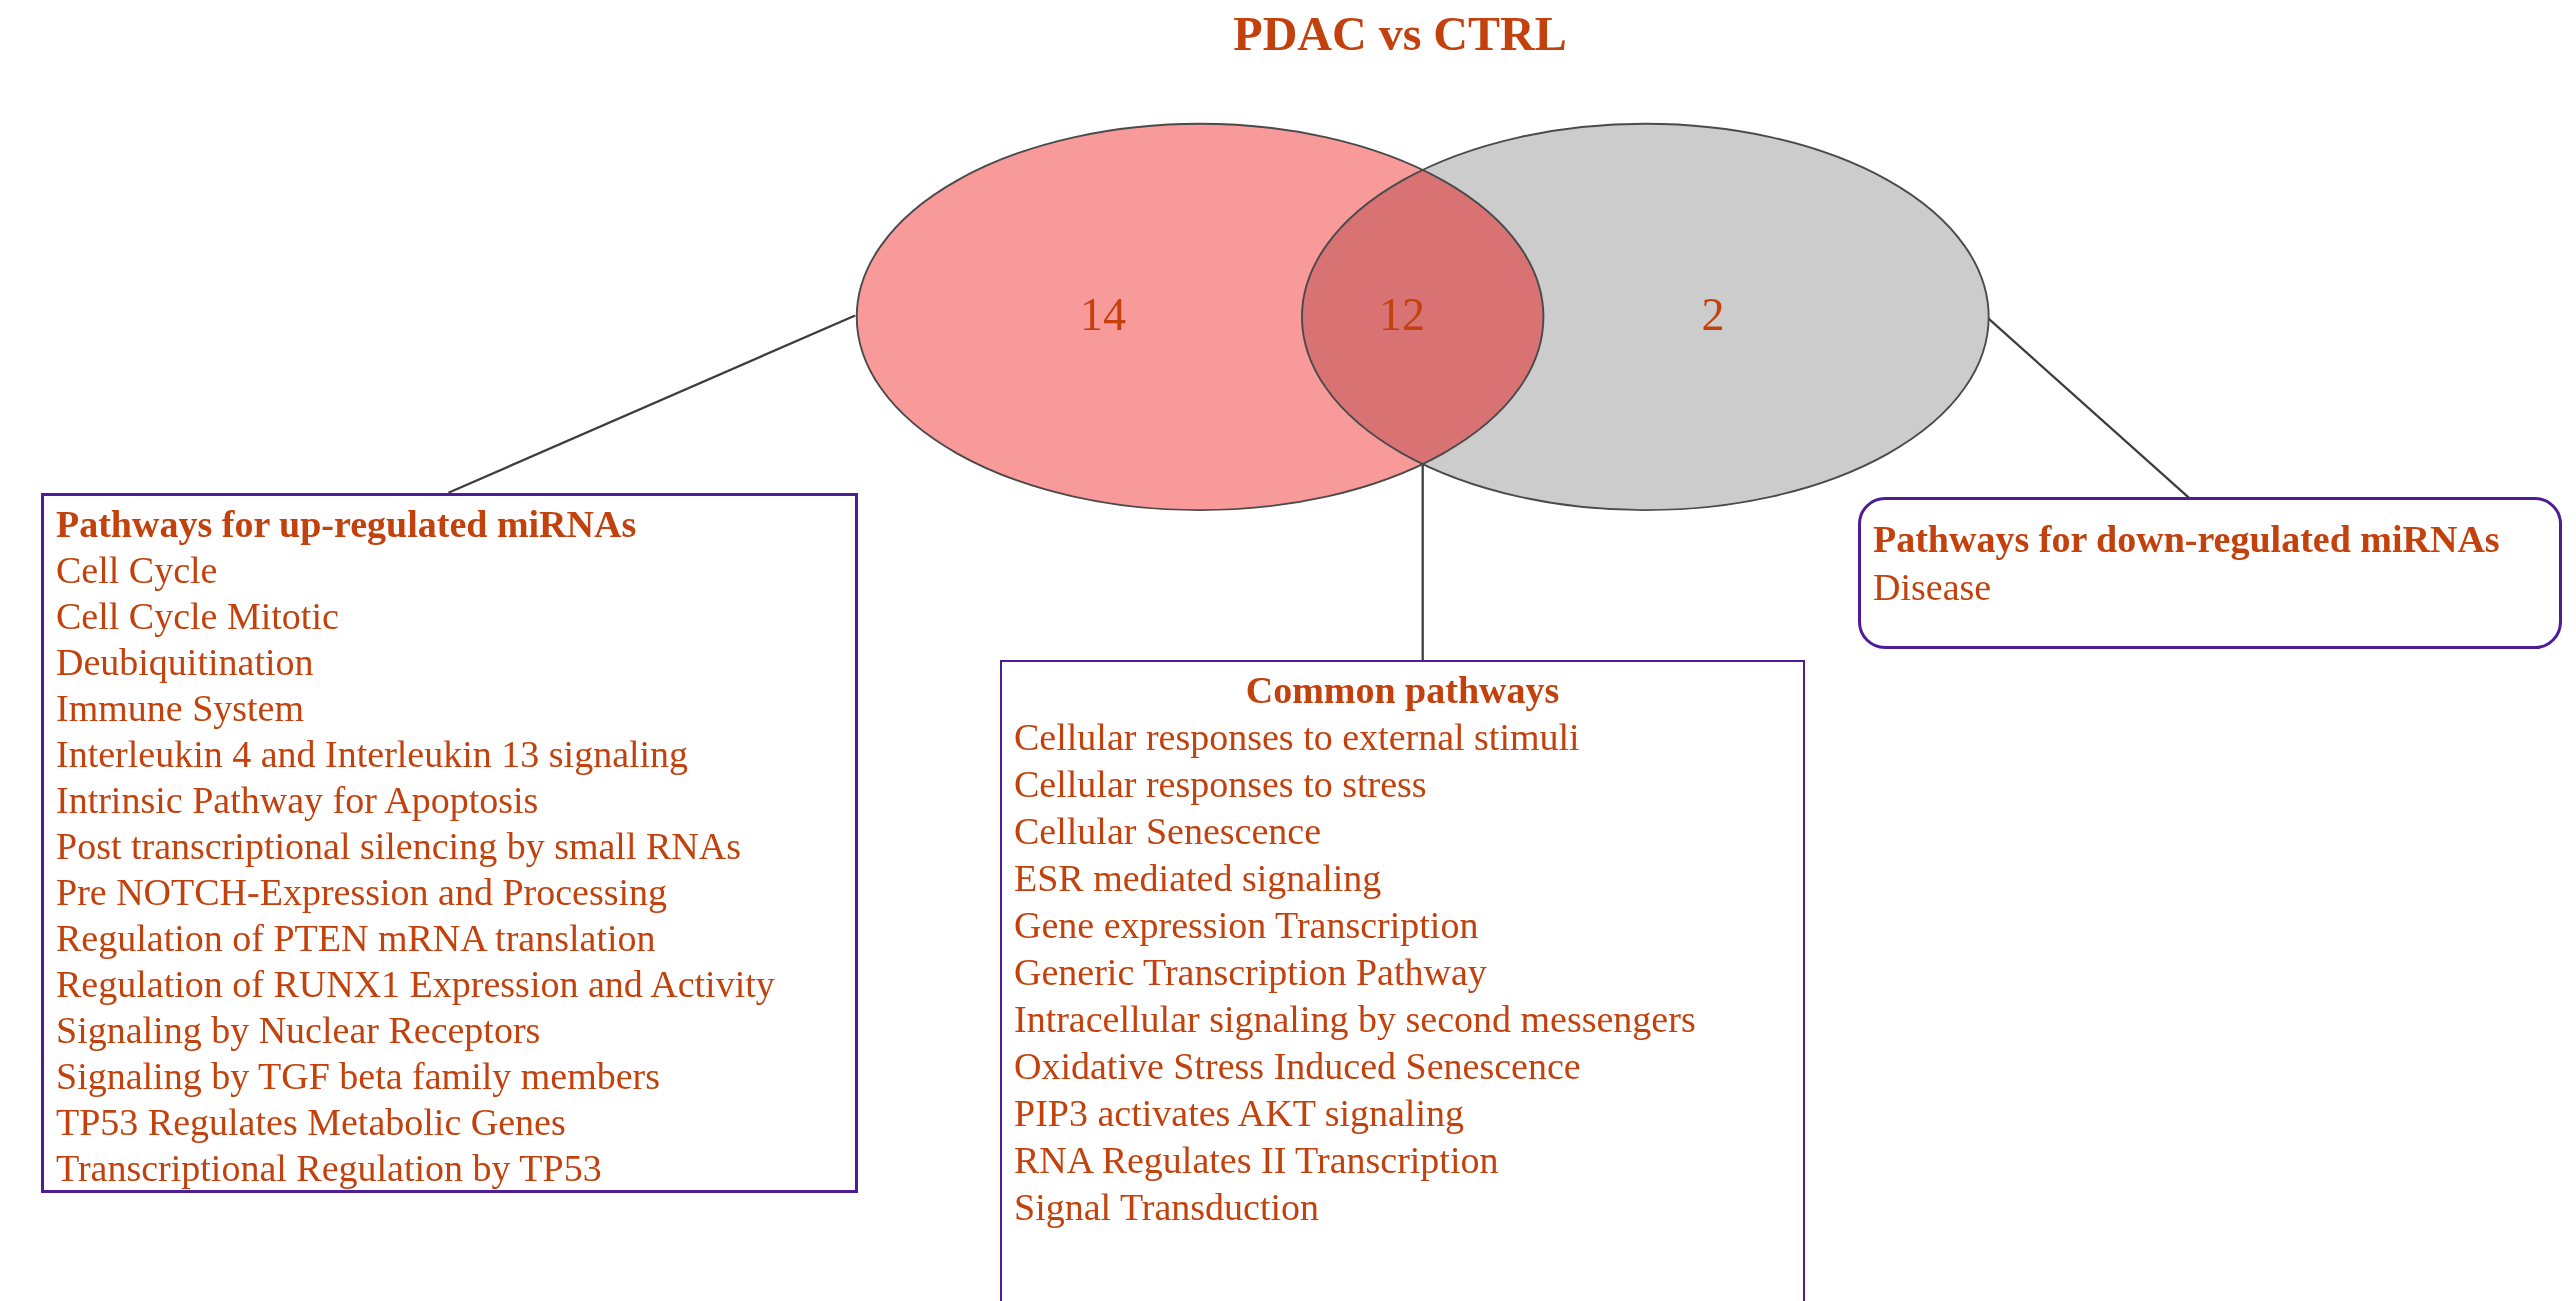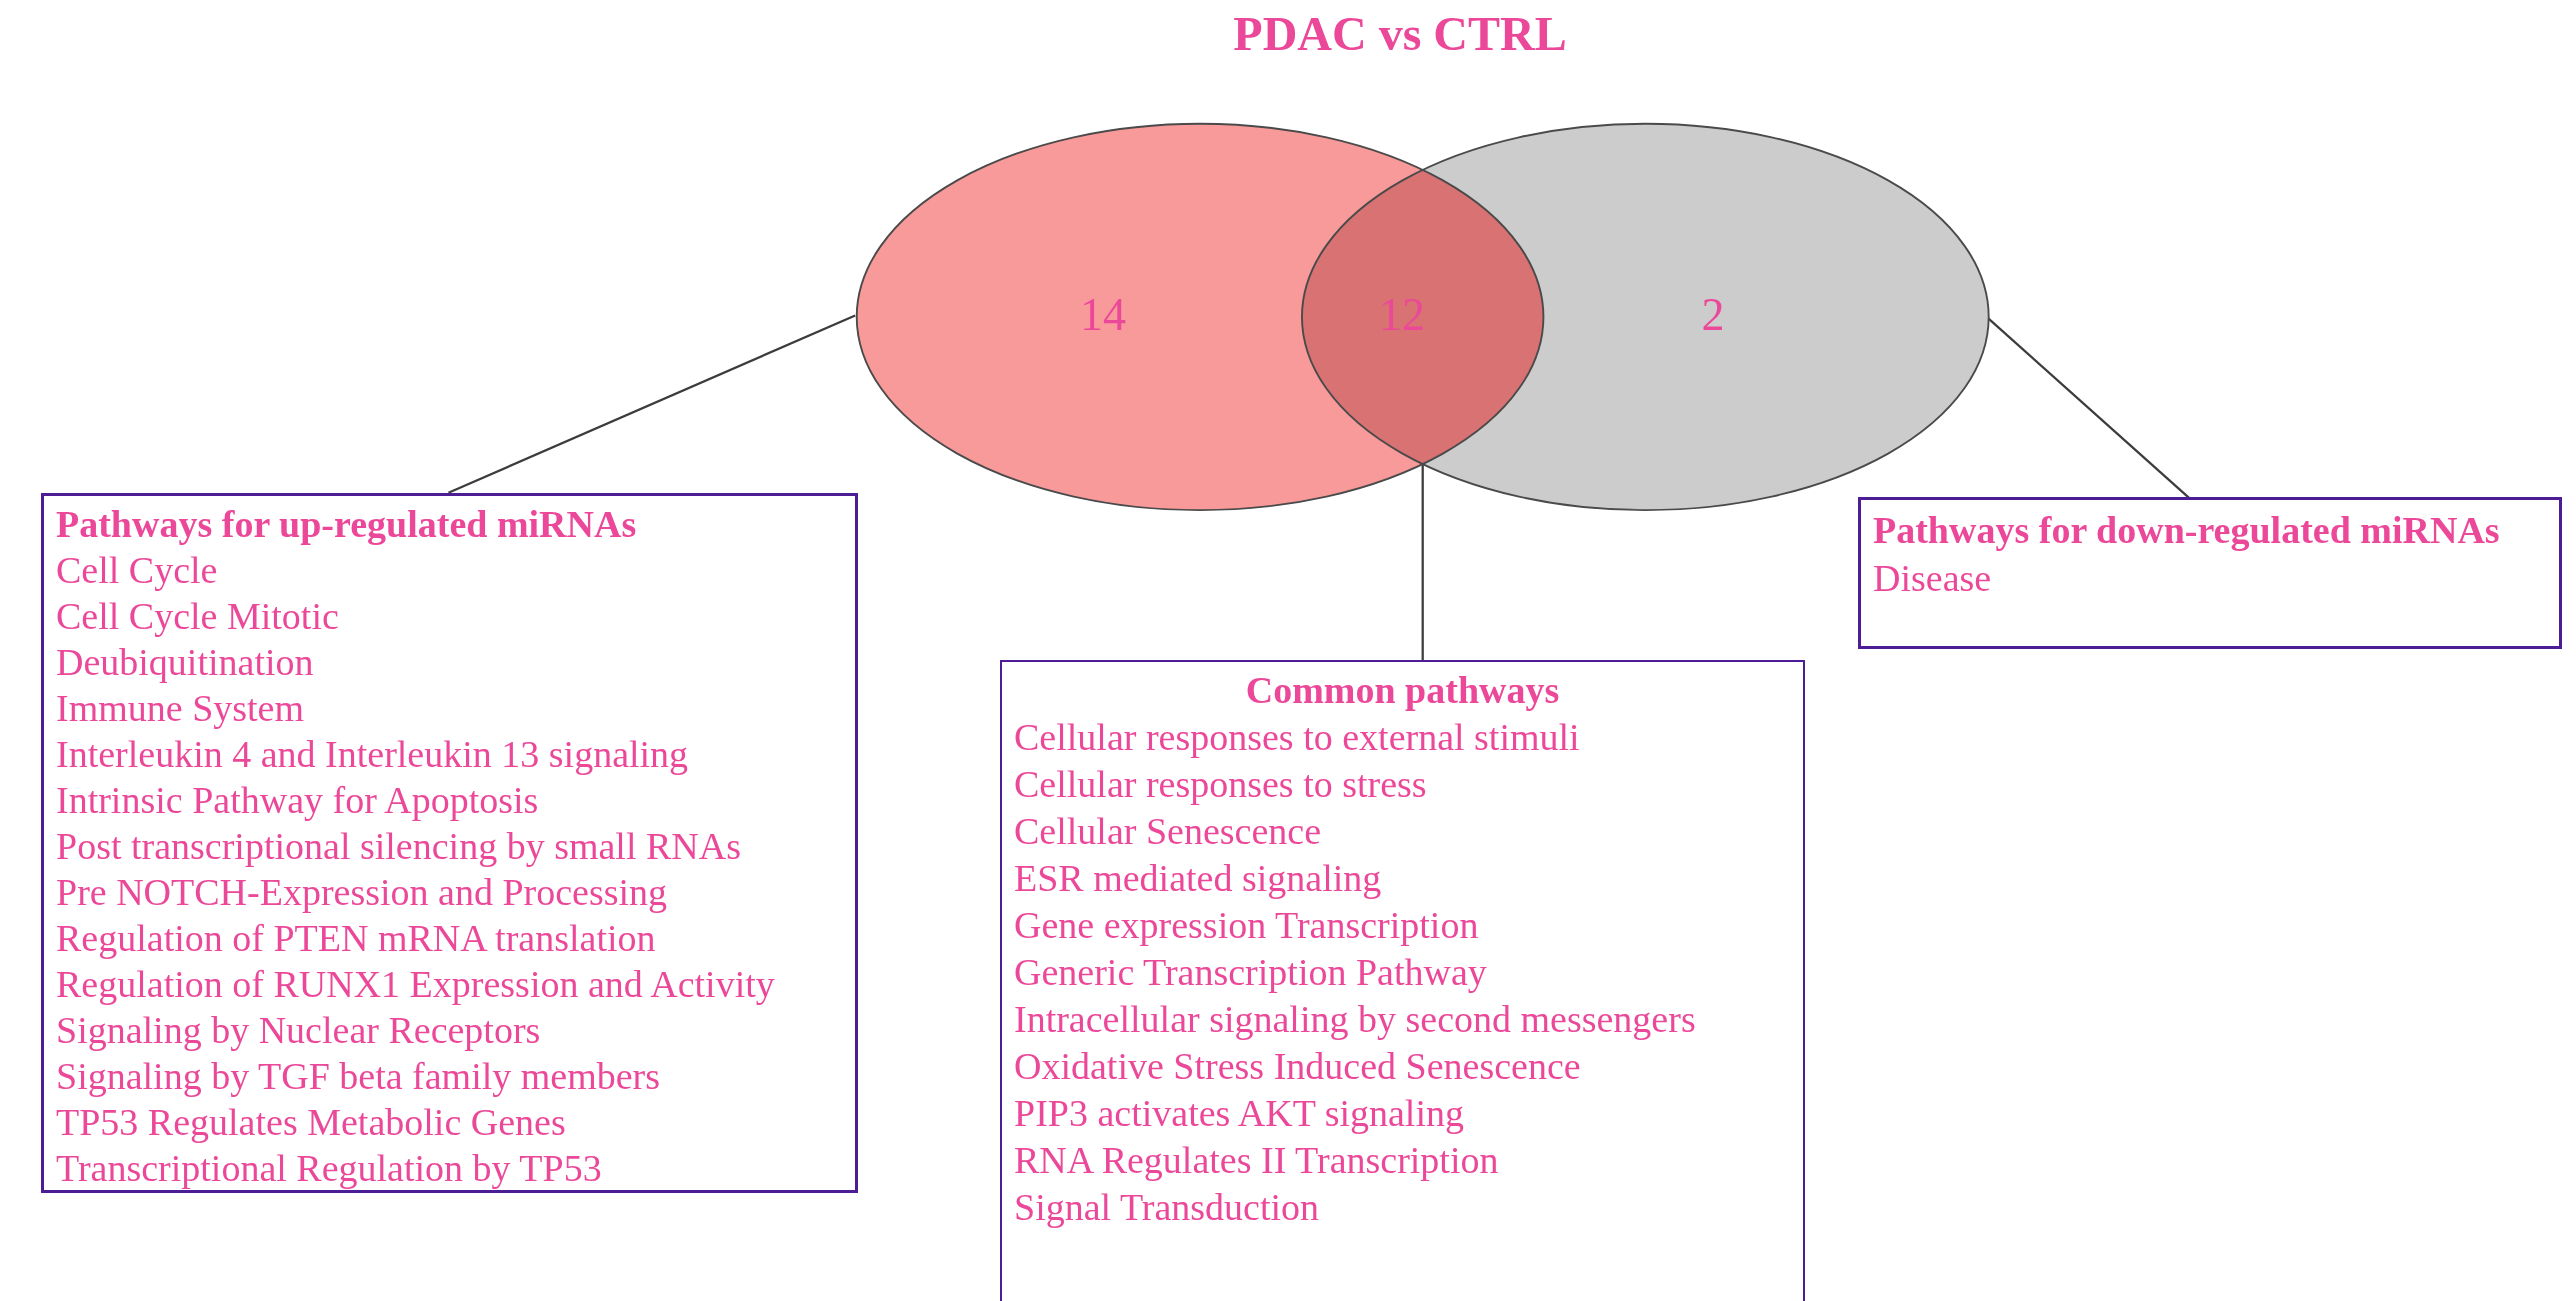--- a/index.html
+++ b/index.html
@@ -2,21 +2,21 @@
 <html style="font-size:12px"><head>
 <meta charset="utf-8">
 <style>
   html, body { margin: 0; padding: 0; background: #ffffff; }
   #canvas {
     position: relative;
     width: 2576px;
     height: 1301px;
     background: #ffffff;
     font-family: "Liberation Serif", "DejaVu Serif", serif;
-    color: #ec4899;
+    color: #c2410c;
     overflow: hidden;
   }
   #venn-svg { position: absolute; left: 0; top: 0; }
   .fig-title {
     position: absolute;
     left: 1400px; top: 6px;
     transform: translateX(-50%);
     font-size: 48px;
     font-weight: bold;
     white-space: nowrap;
@@ -34,21 +34,21 @@
     background: #ffffff;
     border: 3px solid #4c1d95;
     padding: 4.5px 12px 0 12px;
     font-size: 38px;
     line-height: 46px;
     white-space: nowrap;
   }
   .pathway-box .box-title { font-weight: bold; }
   #box-common { border-width: 2.3px; line-height: 47px; }
   #box-common .box-title { text-align: center; }
-  #box-down { line-height: 48px; padding-top: 6px; }
+  #box-down { line-height: 48px; padding-top: 15px; border-radius: 27px; }
 </style>
 </head>
 <body>
 
 <div id="canvas">
 
   <svg id="venn-svg" width="2576" height="1301" viewBox="0 0 3413 1724">
     <defs>
       <clipPath id="clip-gray">
         <ellipse cx="2180" cy="420" rx="455" ry="256"></ellipse>

